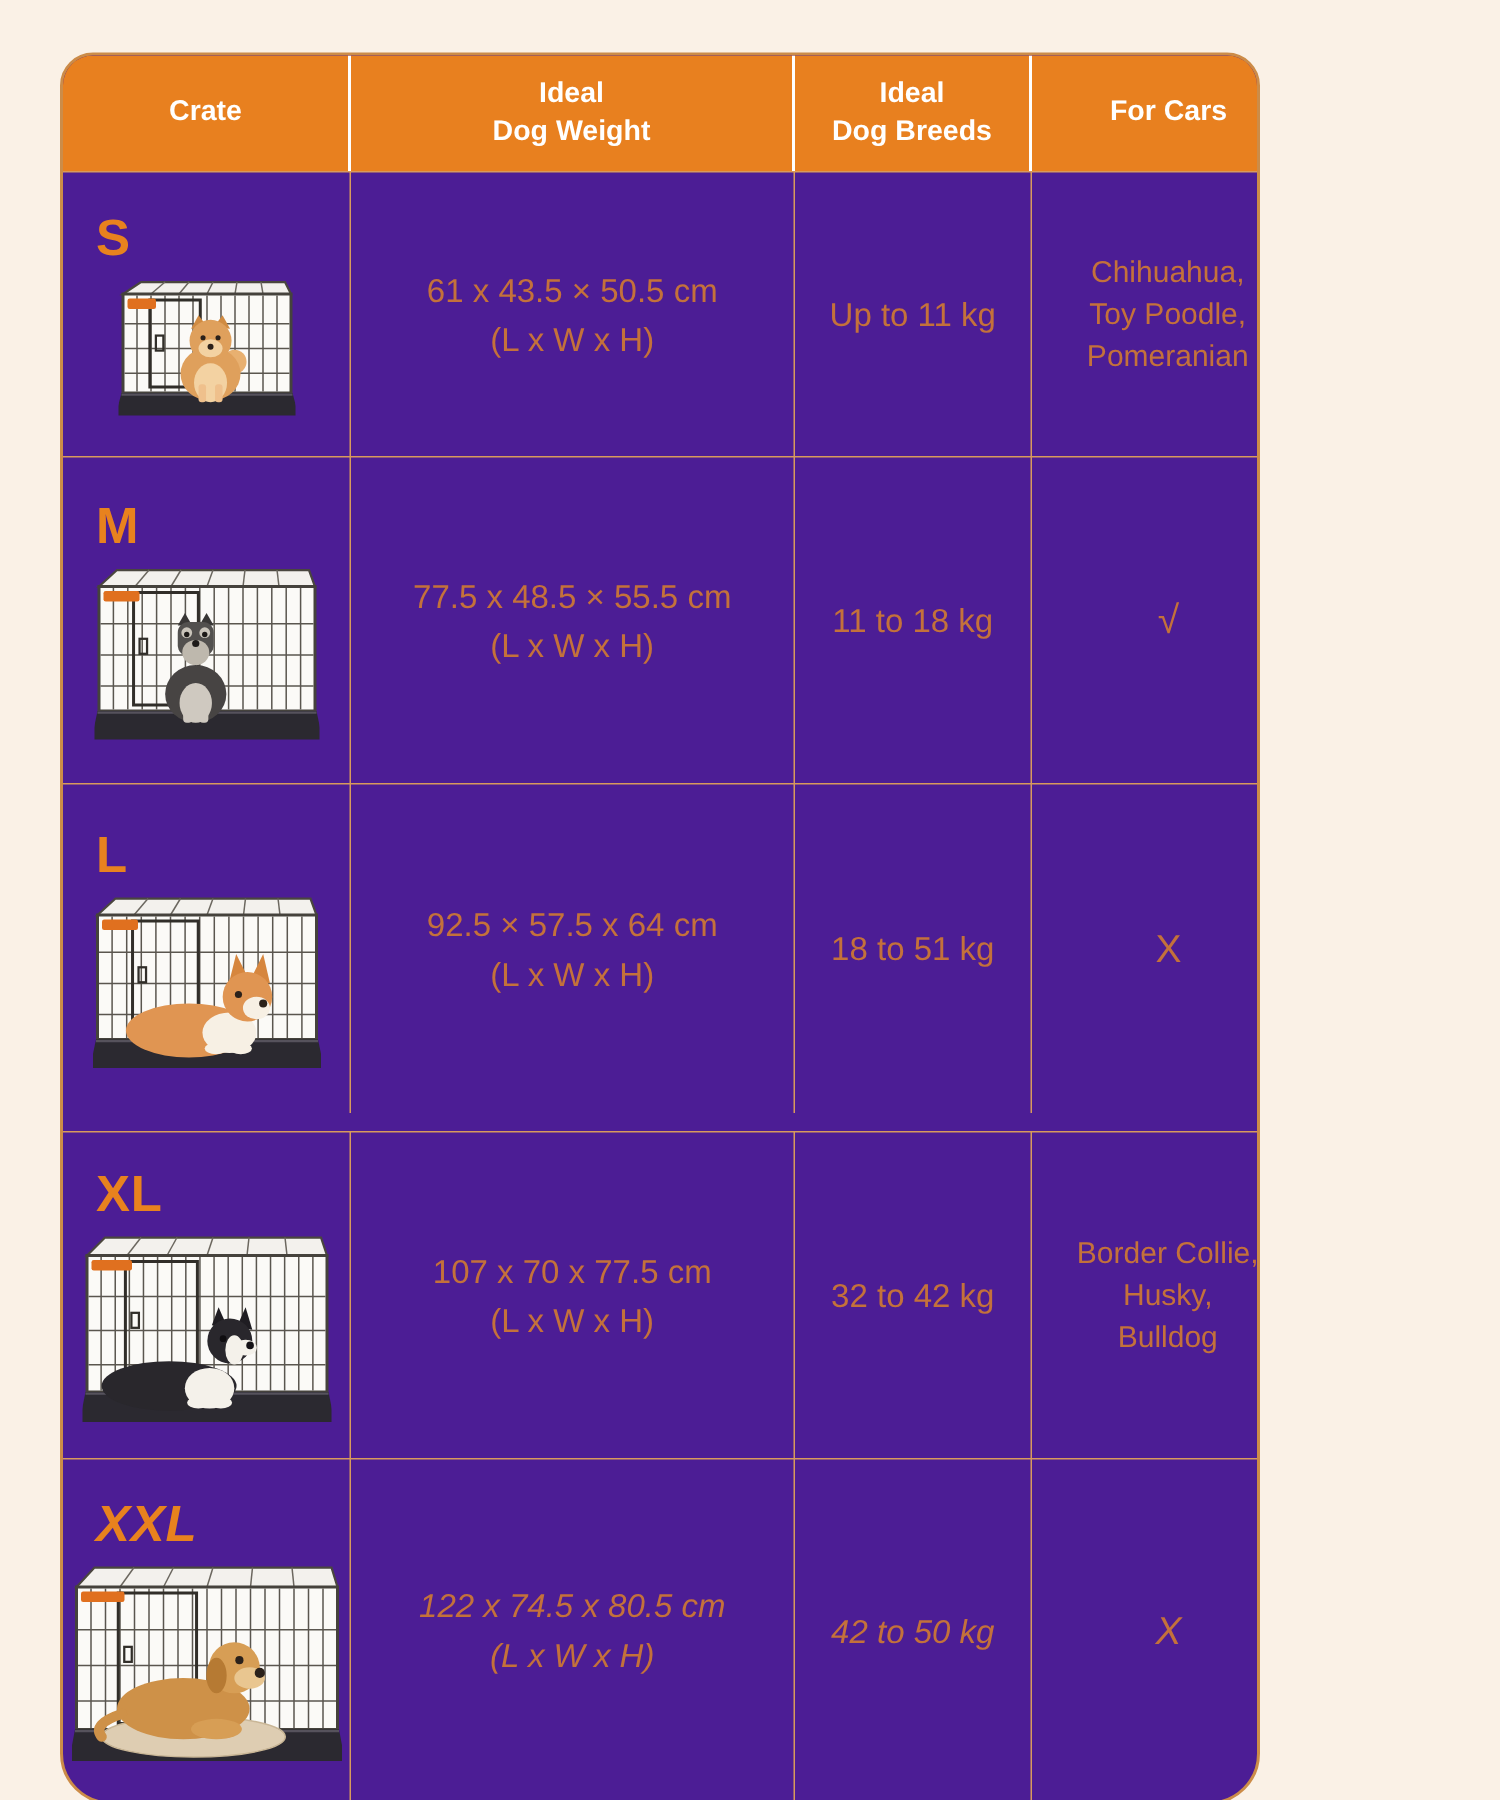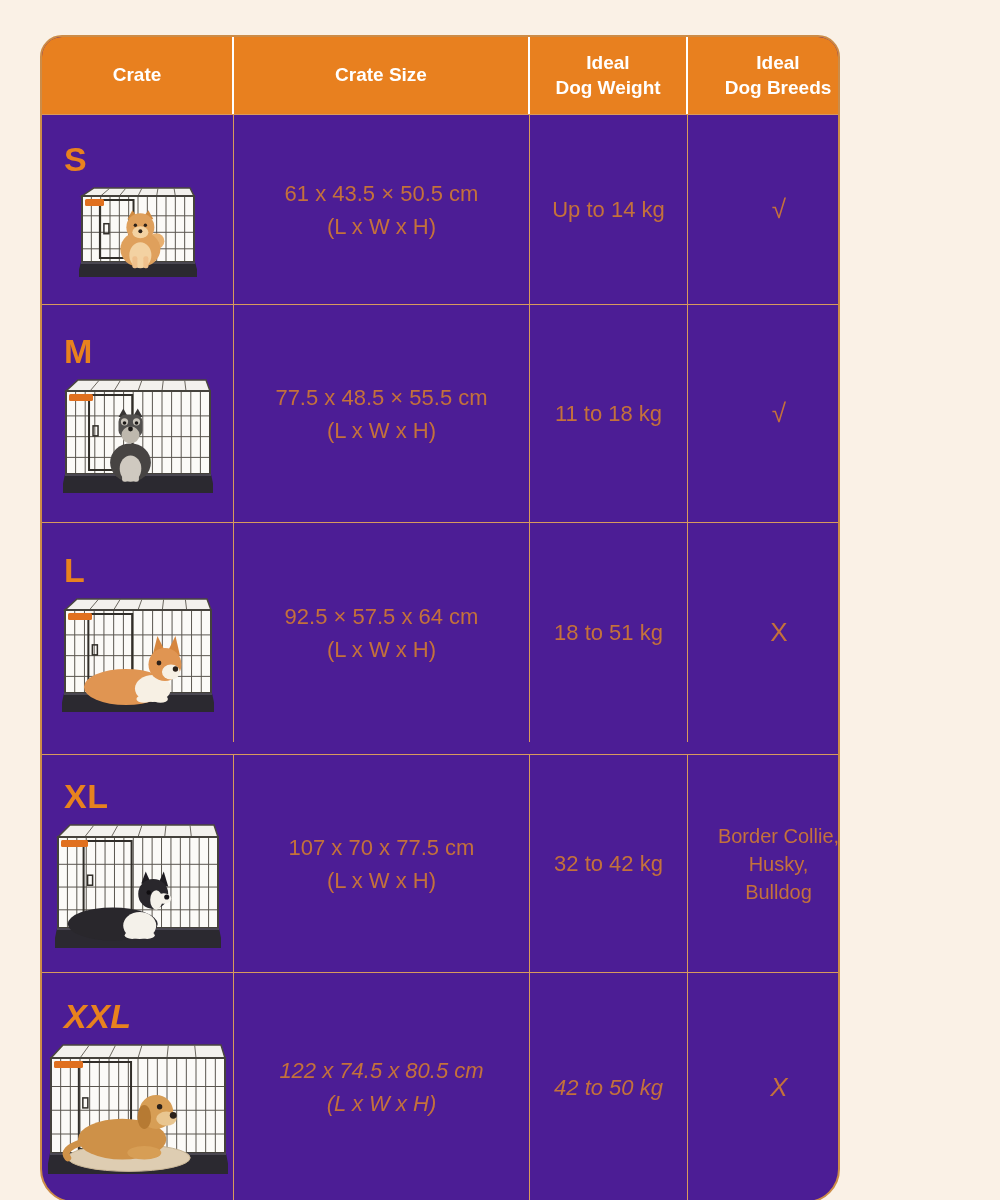--- a/index.html
+++ b/index.html
@@ -45,21 +45,20 @@
   .c-size,.c-weight{font-size:22px;line-height:1.5;}
   .c-breeds{font-size:20px;line-height:1.4;padding:6px 4px;}
   .c-cars{font-size:26px;}
 </style>
 </head>
 <body>
 
 <div class="tbl">
   <div class="thead">
     <div class="th">Crate</div>
-    <div class="th">Crate Size</div>
     <div class="th">Ideal
 Dog Weight</div>
     <div class="th">Ideal
 Dog Breeds</div>
     <div class="th">For Cars</div>
   </div>
   <div>
       <div class="trow" style="min-height: 190px;">
     <div class="cell c-crate">
       <div class="size-letter">S</div>
@@ -99,21 +98,24 @@
               <ellipse cx="61.36" cy="46.2" rx="8" ry="6" fill="#F3D2A2"></ellipse>
               <circle cx="56.36" cy="39.2" r="1.7" fill="#2B211A"></circle>
               <circle cx="66.36" cy="39.2" r="1.7" fill="#2B211A"></circle>
               <circle cx="61.36" cy="45.2" r="2" fill="#2B211A"></circle>
               <rect x="53.36" y="70.2" width="5" height="12" rx="2" fill="#EFC08C"></rect>
               <rect x="64.36" y="70.2" width="5" height="12" rx="2" fill="#EFC08C"></rect>
             </svg></div>
     </div>
     <div class="cell c-size">61 x 43.5 × 50.5 cm
 (L x W x H)</div>
-    <div class="cell c-weight">Up to 14 kg</div>
+    <div class="cell c-weight">Up to 11 kg</div>
+    <div class="cell c-breeds" style="font-size: 20px;">Chihuahua,
+Toy Poodle,
+Pomeranian</div>
     <div class="cell c-cars">√</div>
   </div>
       <div class="trow" style="min-height: 218px;">
     <div class="cell c-crate">
       <div class="size-letter">M</div>
       <div class="crate-photo" aria-label="miniature-schnauzer-in-wire-crate"><svg width="150" height="116" viewBox="0 0 150 116" xmlns="http://www.w3.org/2000/svg">
               <polygon points="15,2 143,2 147,13 3,13" fill="#F3F1ED" stroke="#4A463F" stroke-width="1.5"></polygon>
               <line x1="36.33333333333333" y1="2" x2="27" y2="13" stroke="#6B675F" stroke-width="1"></line>
               <line x1="57.666666666666664" y1="2" x2="51" y2="13" stroke="#6B675F" stroke-width="1"></line>
               <line x1="79" y1="2" x2="75" y2="13" stroke="#6B675F" stroke-width="1"></line>

